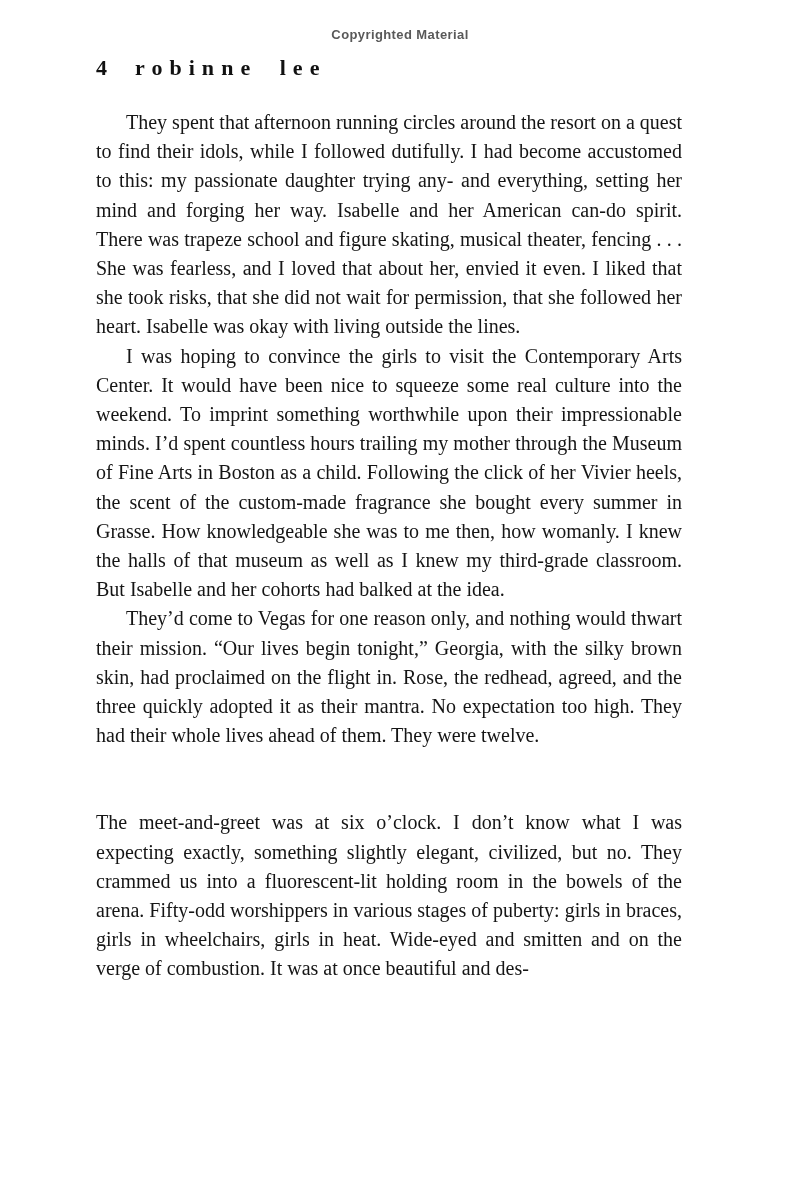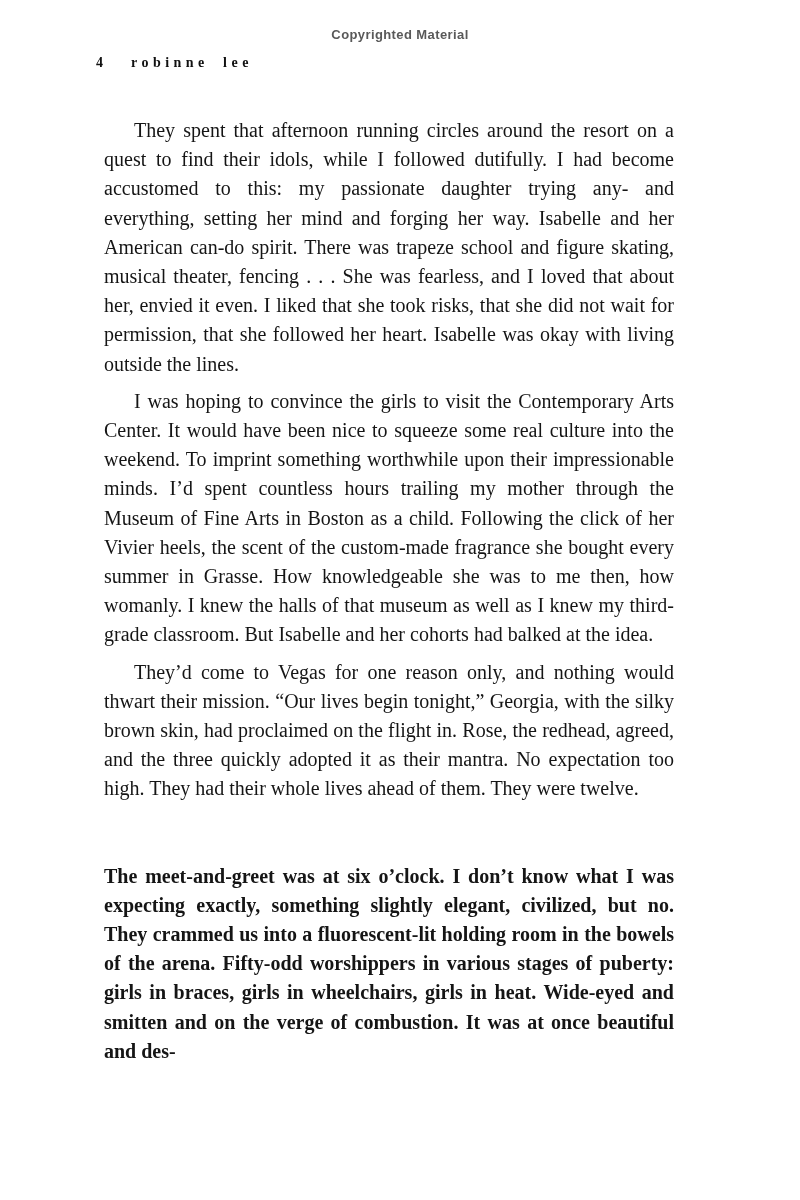--- a/index.html
+++ b/index.html
@@ -27,21 +27,21 @@
     letter-spacing: 0.4px;
     color: #595959;
   }
   .watermark-top { top: 27px; }
   .watermark-bottom { top: 1158px; }
   .page-header {
     position: absolute;
     top: 55px;
     left: 96px;
     right: 118px;
-    font-size: 14px;
+    font-size: 22px;
     font-weight: bold;
     color: #111111;
   }
   .page-number {
     display: inline-block;
     margin-right: 28px;
     letter-spacing: 0;
   }
   .author-name {
     display: inline-block;
@@ -53,30 +53,29 @@
     position: absolute;
     top: 108px;
     left: 96px;
     width: 586px;
     font-size: 20px;
     line-height: 29.2px;
     text-align: justify;
     color: #151515;
   }
   .body-text p {
-    margin: 8px;
+    margin: 0;
     padding: 0;
   }
   .body-text p.indent {
     text-indent: 30px;
   }
   .body-text p.section-start {
     margin-top: 58px;
     text-indent: 0;
-    font-weight: bold;
   }
 </style>
 </head>
 <body>
 
 <div class="page">
 
   <div class="watermark watermark-top">Copyrighted Material</div>
 
   <div class="page-header">

